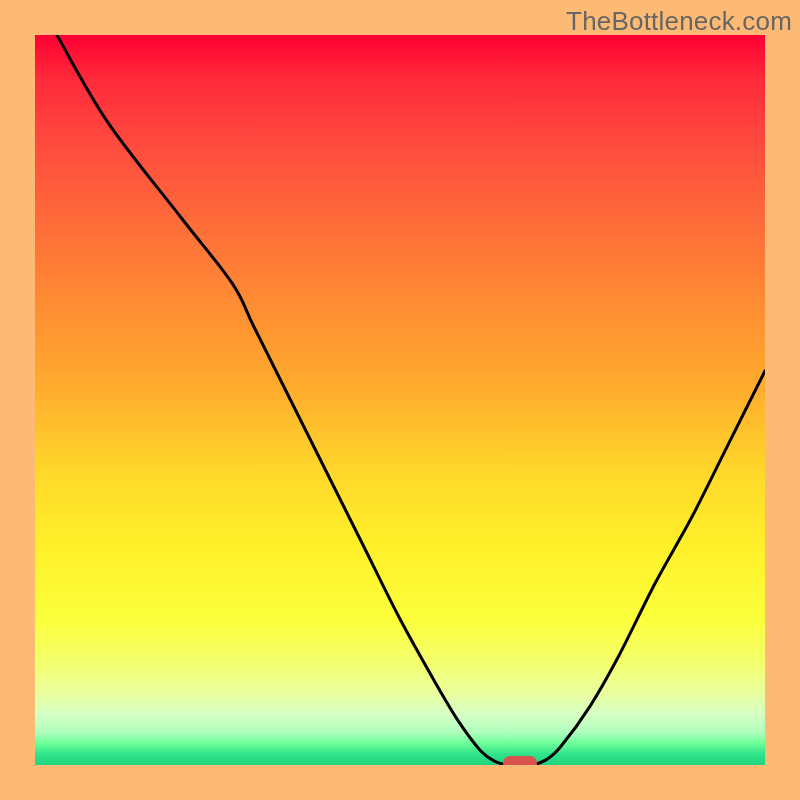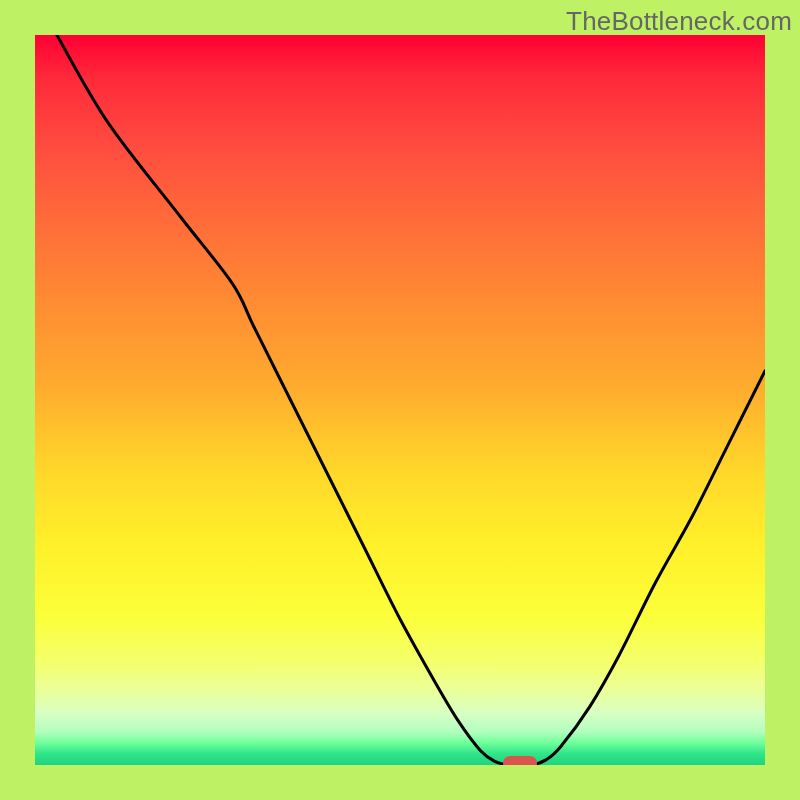--- a/index.html
+++ b/index.html
@@ -8,21 +8,21 @@
     width: 800px;
     height: 800px;
     overflow: hidden;
     background: #000;
     font-family: Arial, Helvetica, sans-serif;
   }
   .stage {
     position: relative;
     width: 800px;
     height: 800px;
-    background: #bef264;
+    background: #fdba74;
   }
   .plot {
     position: absolute;
     left: 35px;
     top: 35px;
     width: 730px;
     height: 730px;
     overflow: hidden;
   }
   .gradient {

